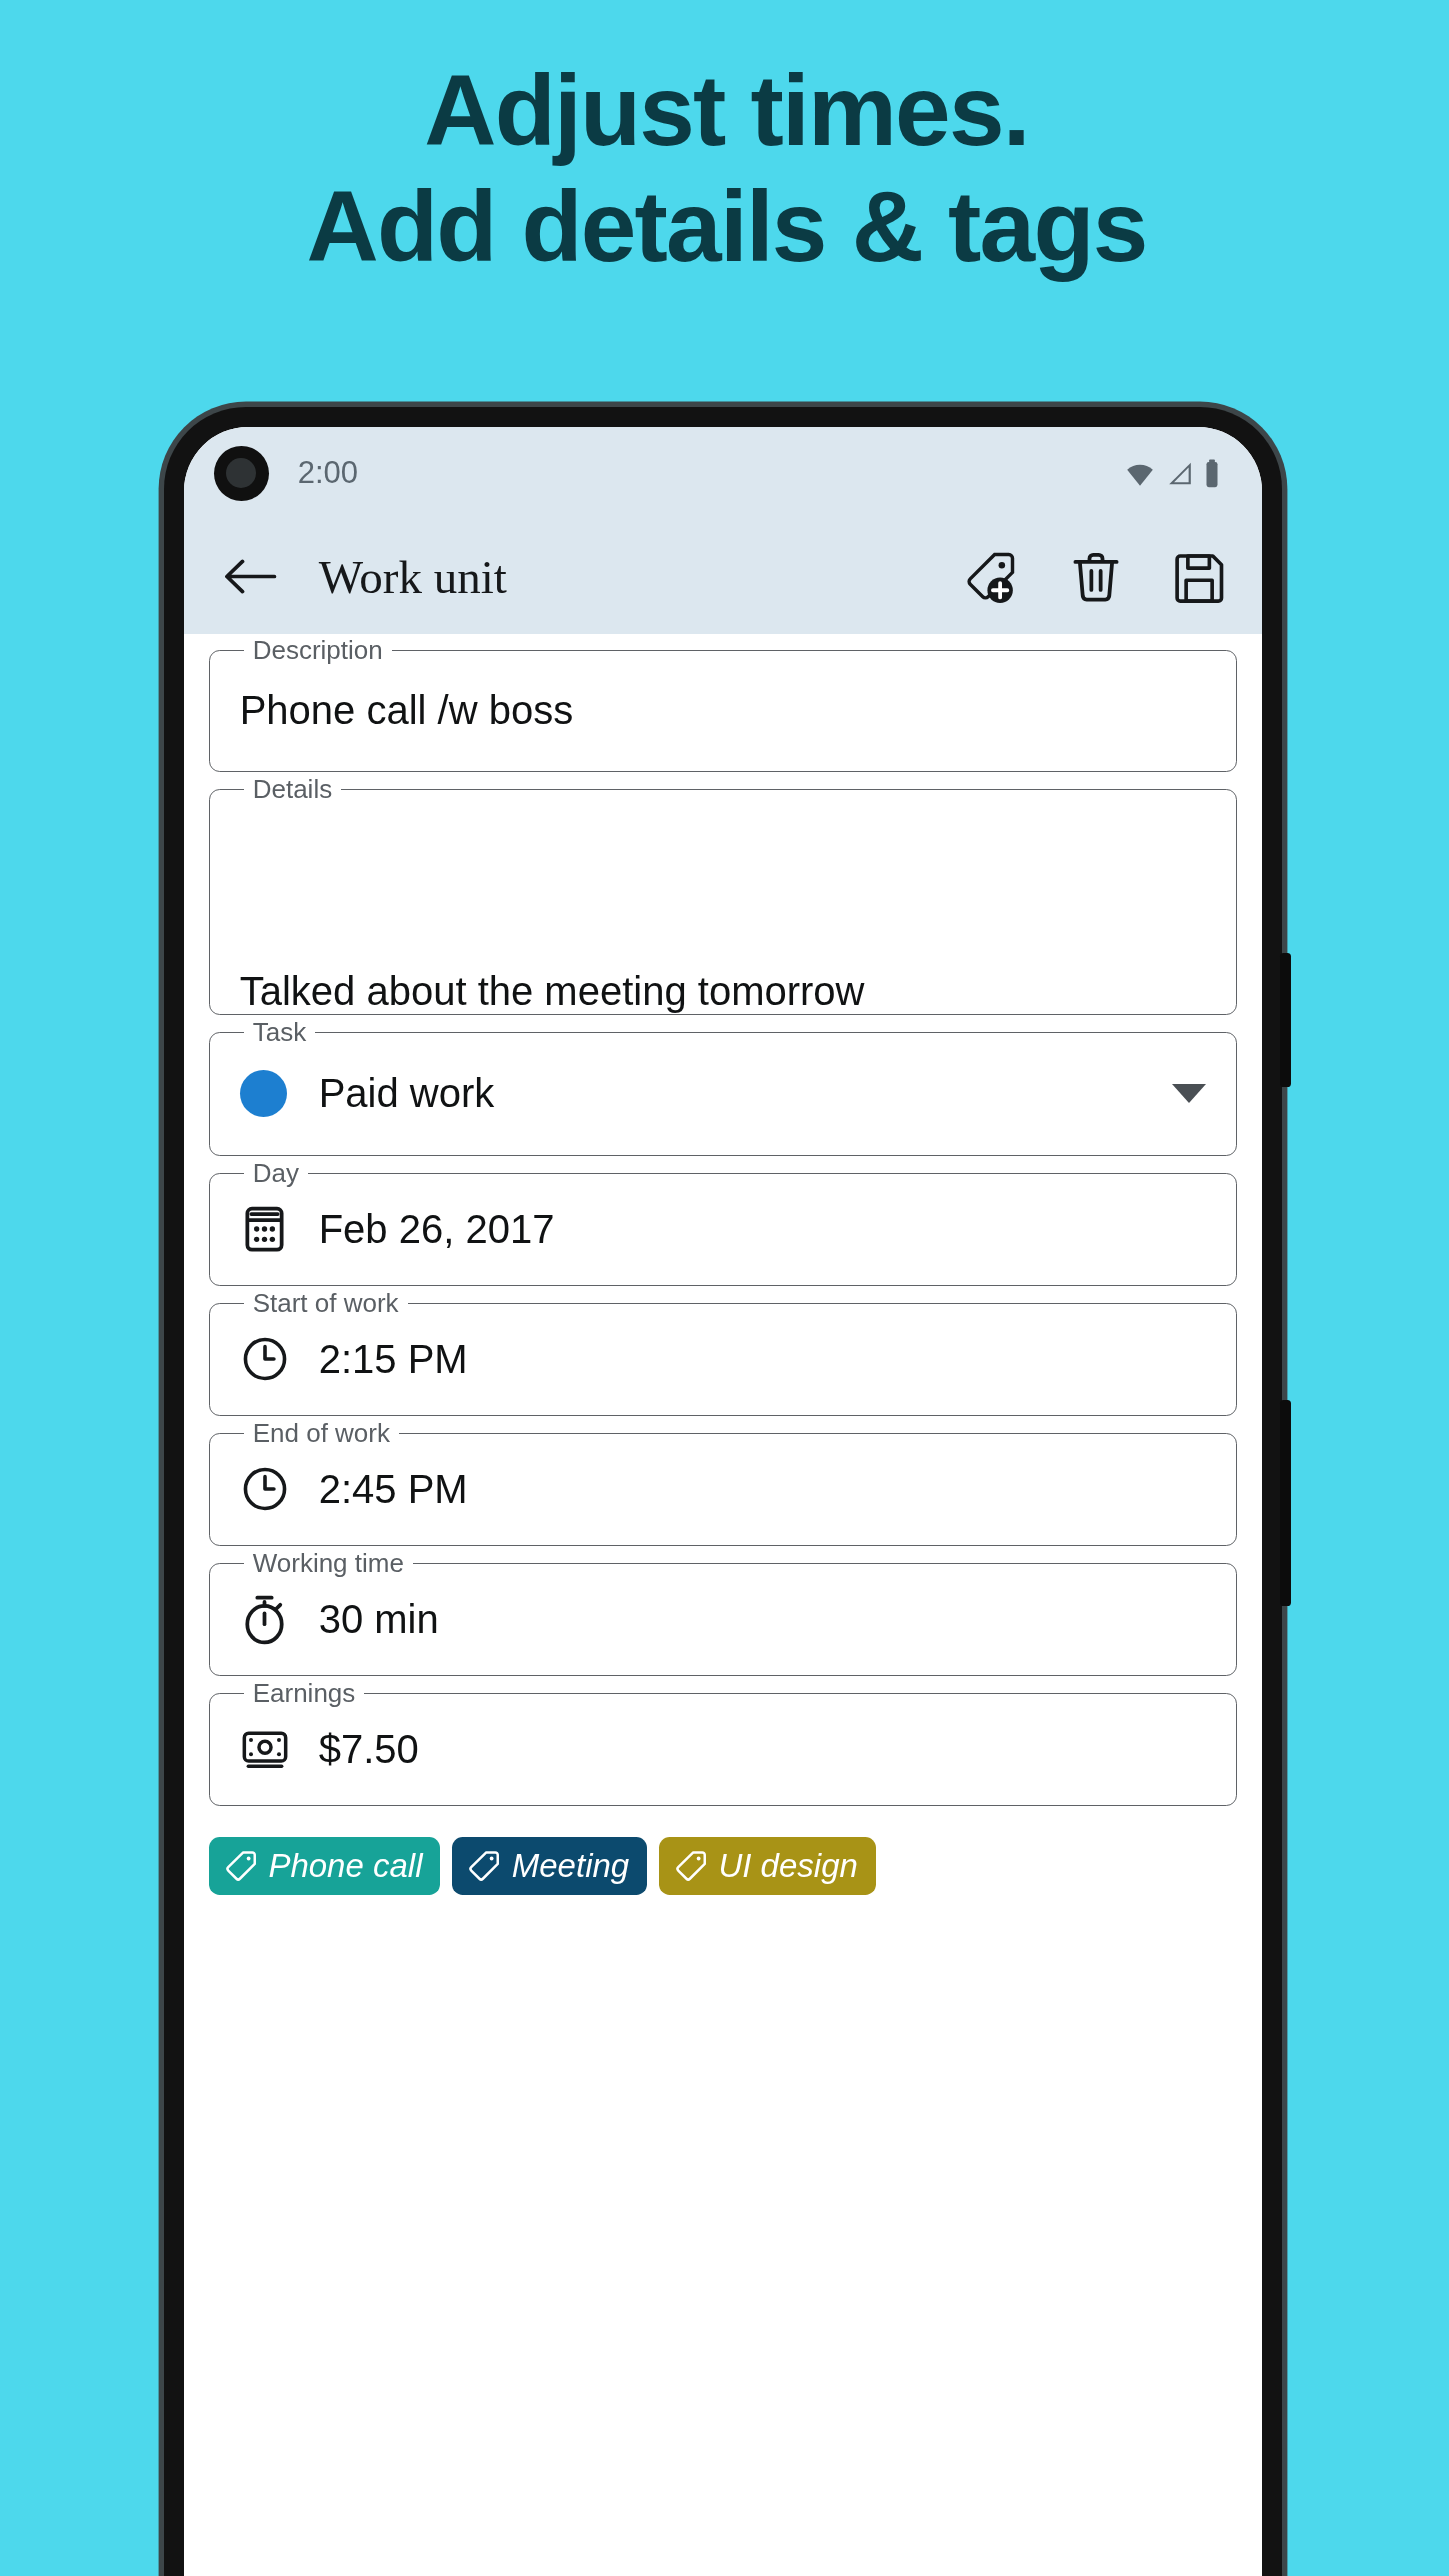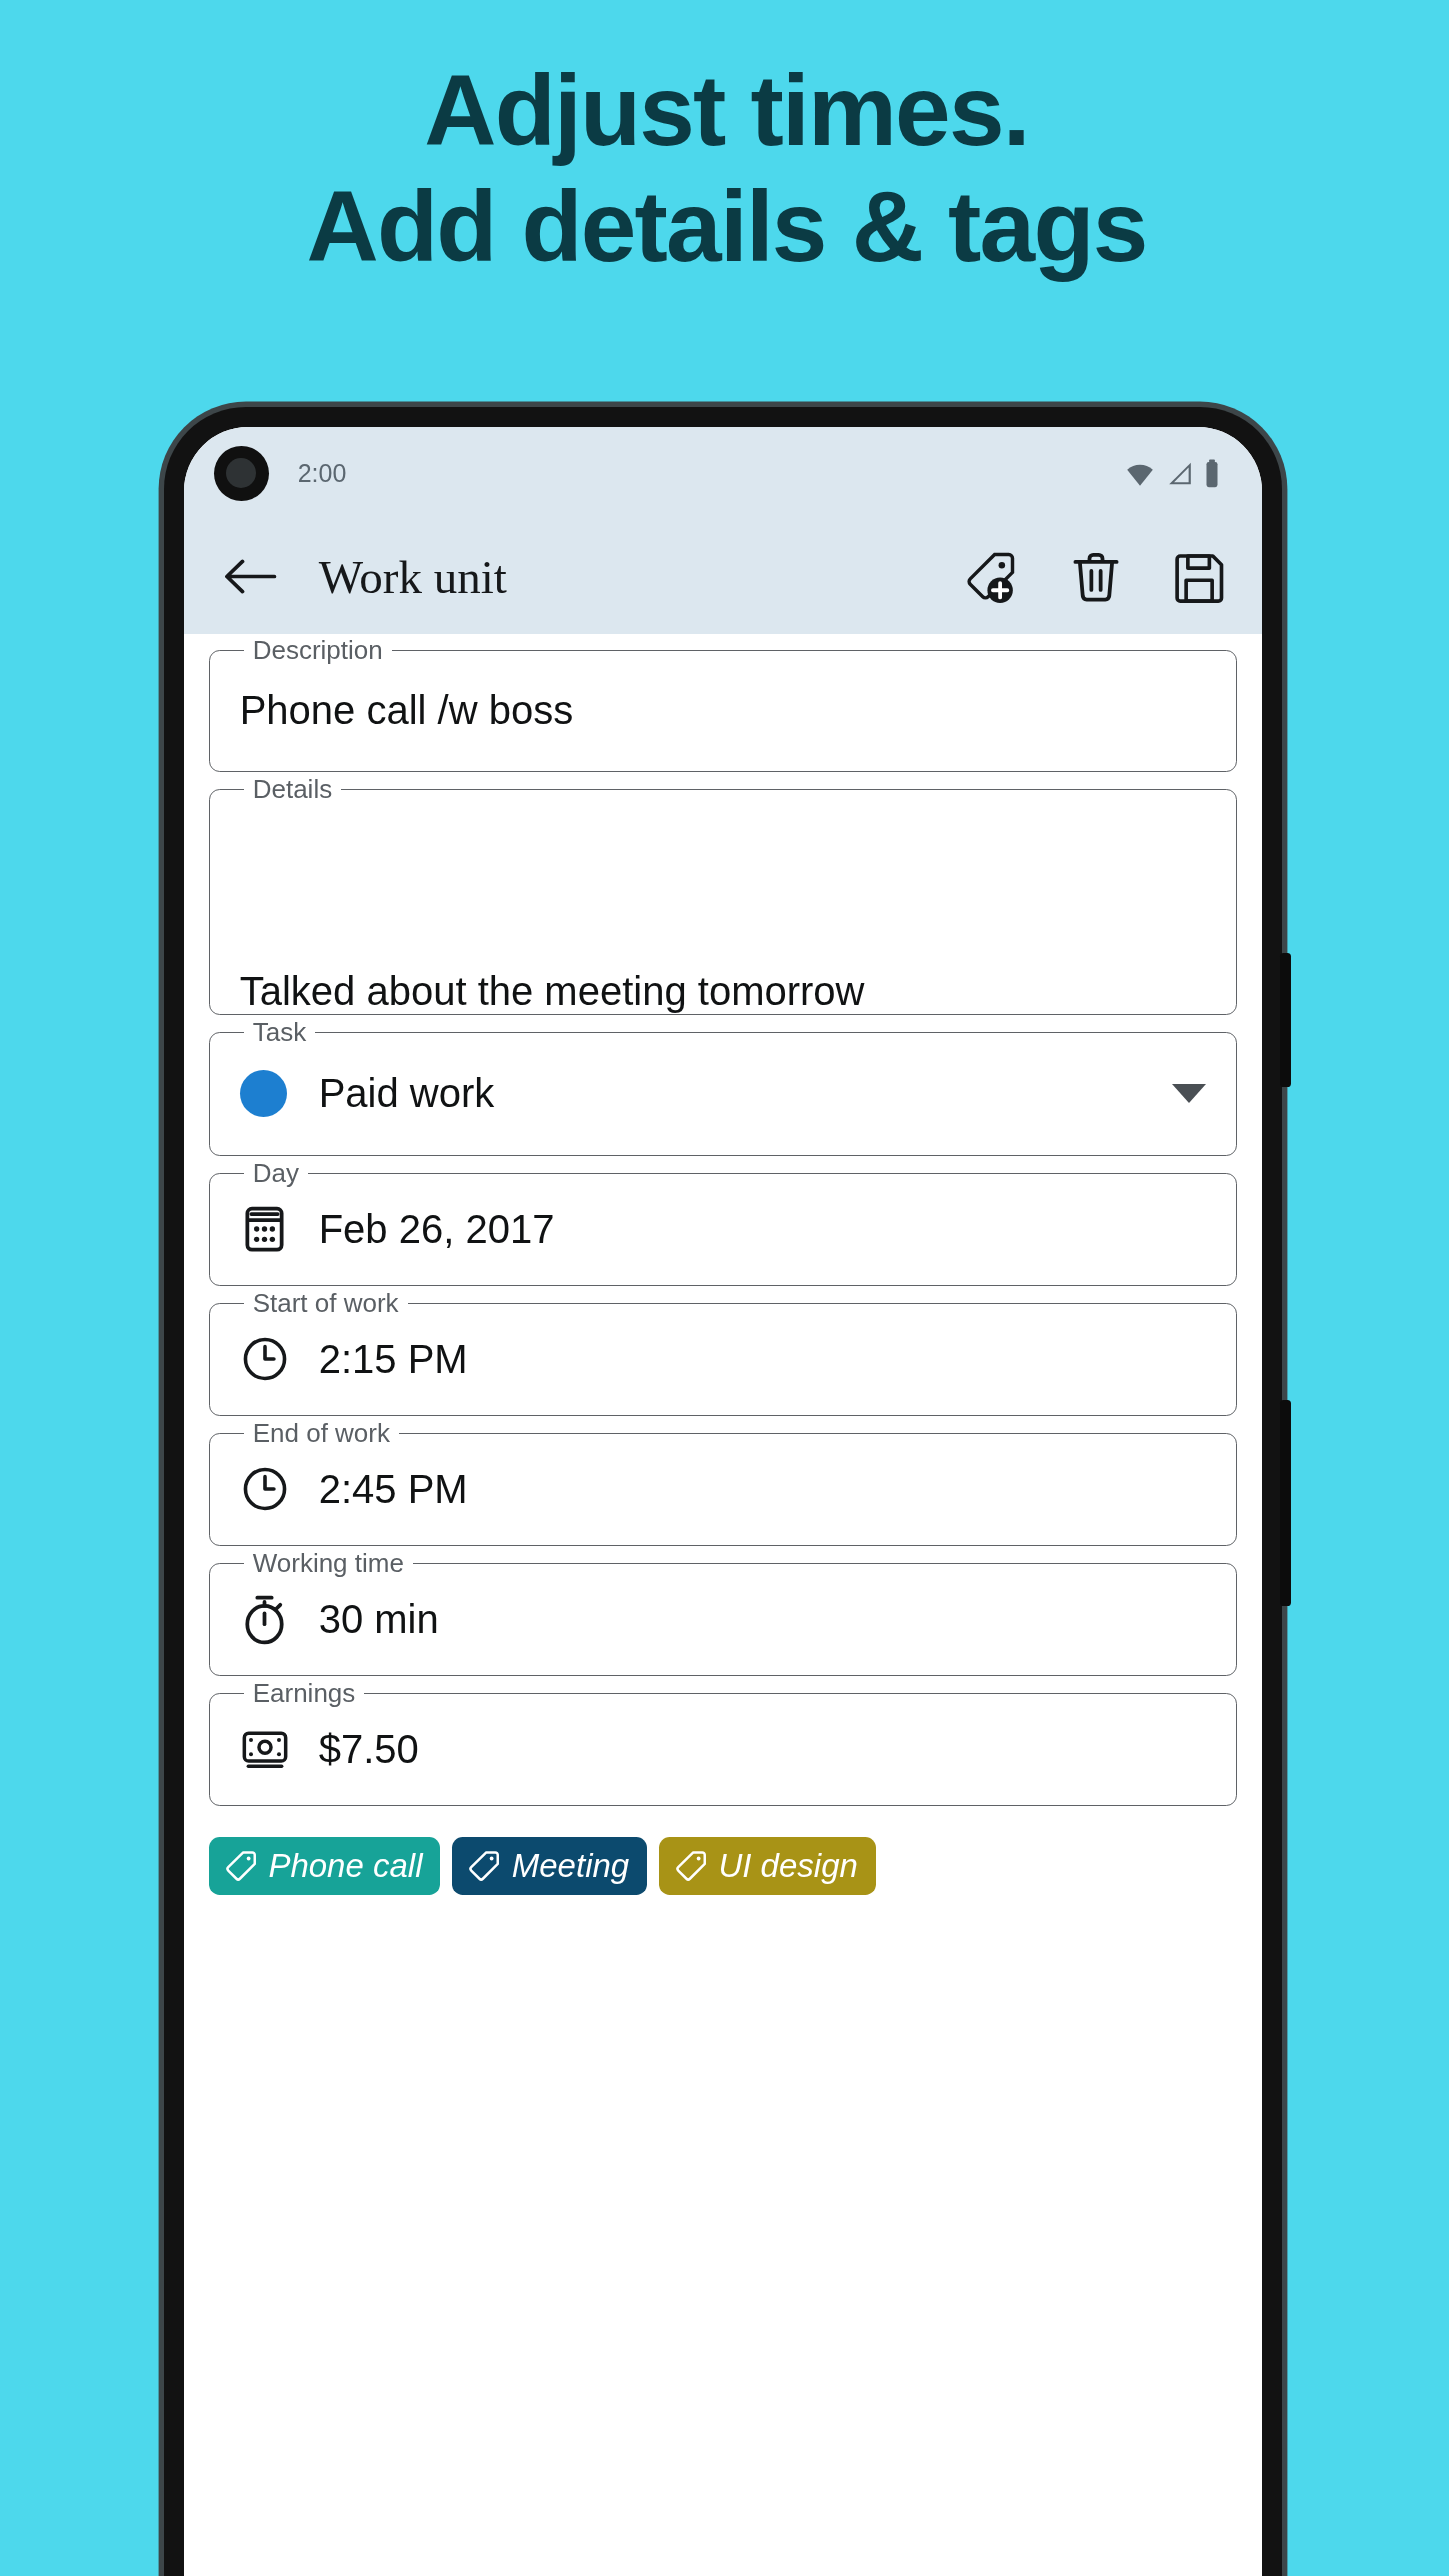--- a/index.html
+++ b/index.html
@@ -71,21 +71,21 @@
     flex:0 0 auto;
   }
   .camera::after {
     content:"";
     width:30px; height:30px;
     border-radius:50%;
     background:#2e3234;
   }
   .clock {
     margin-left:29px;
-    font-size:25px;
+    font-size:31px;
     color:#5b6770;
     font-weight:500;
     text-align:center;
   }
   .sb-right {
     margin-left:auto;
     display:flex; align-items:center; gap:8px;
   }
   .sb-right svg { display:block; }
 

